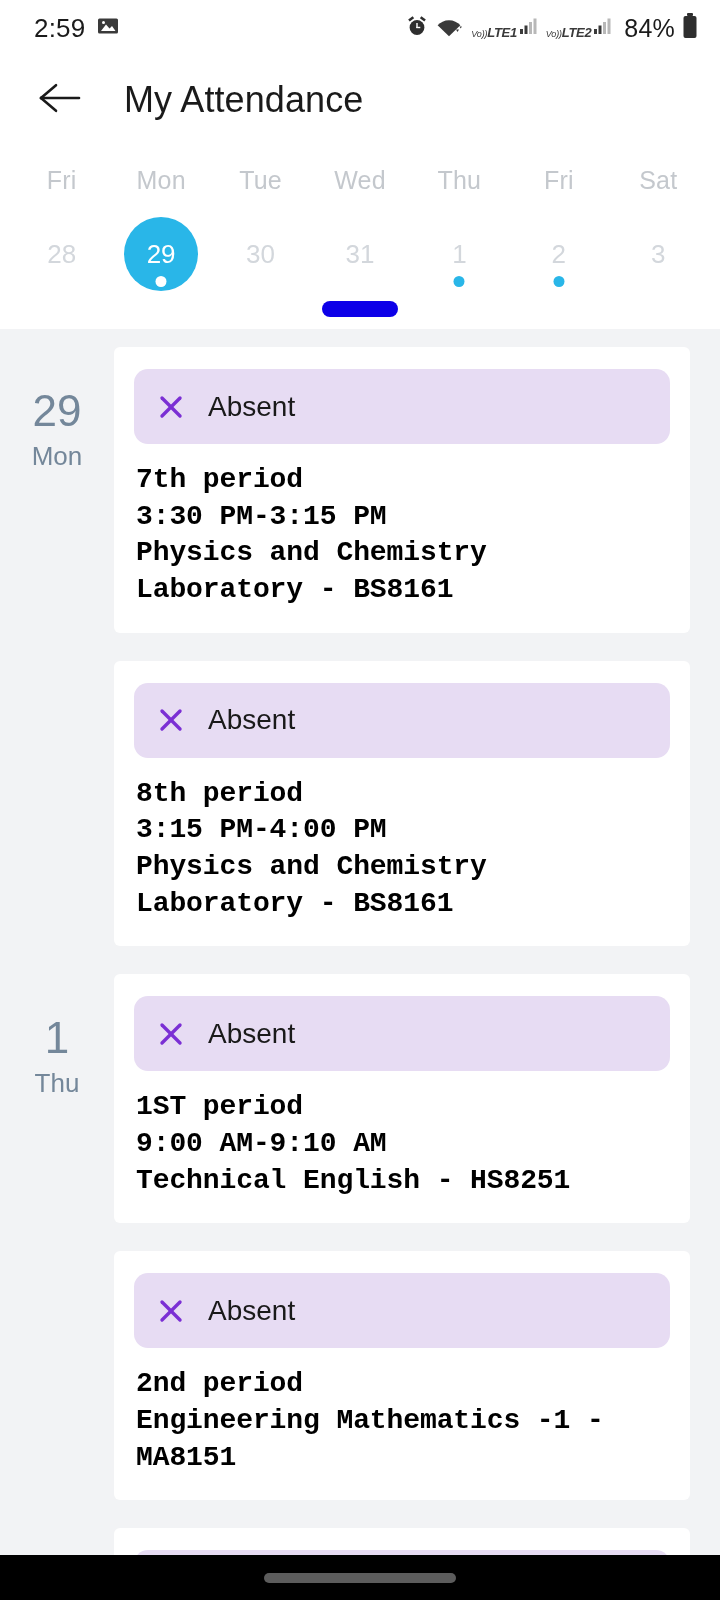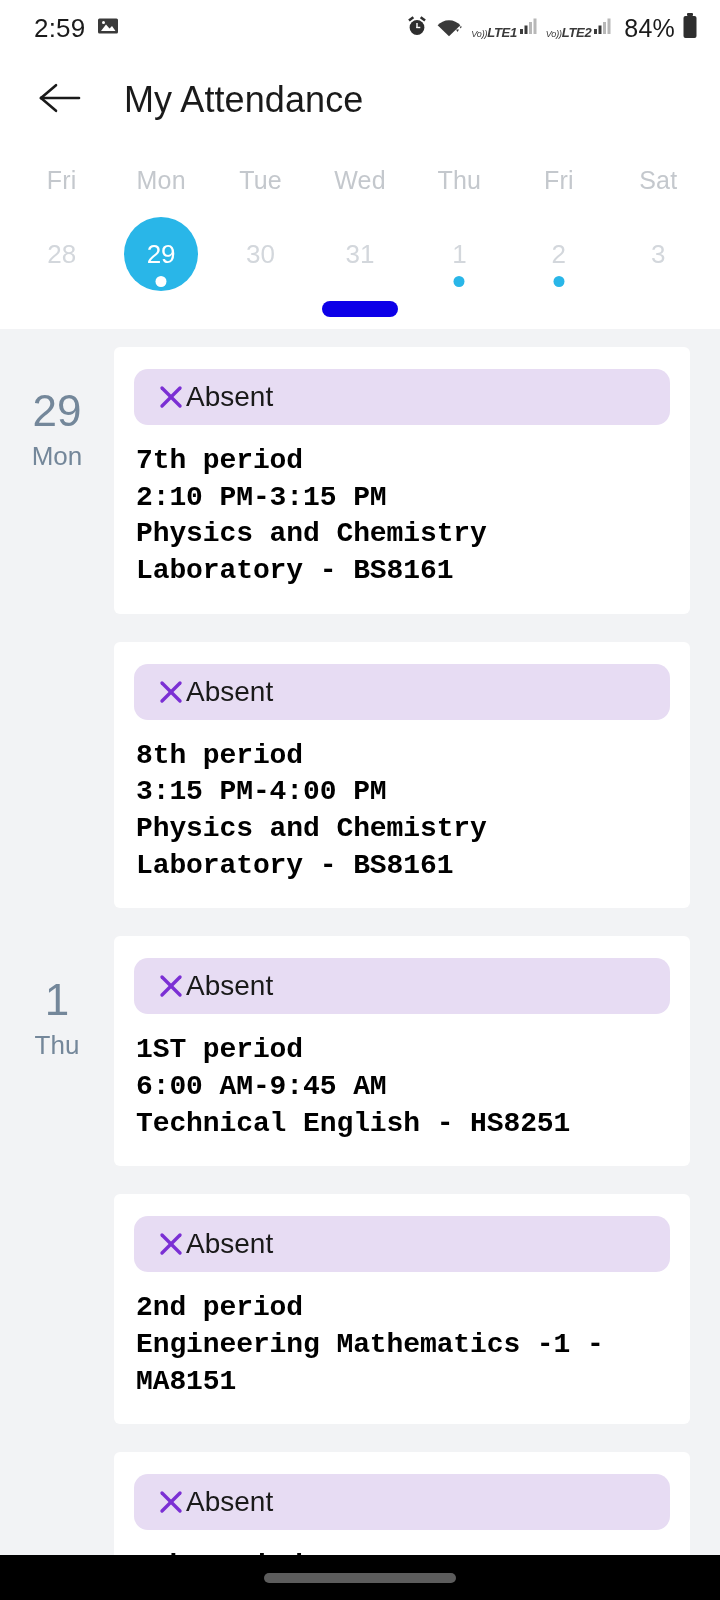--- a/index.html
+++ b/index.html
@@ -156,24 +156,25 @@
     flex:1;
     margin-right:30px;
     background:#ffffff;
     border-radius:6px;
     padding:22px 20px 24px 20px;
     margin-bottom:28px;
   }
   .badge {
     background:#e7dcf3;
     border-radius:14px;
-    height:56px;
+    height:75px;
     display:flex;
     align-items:center;
     padding-left:22px;
+    gap:22px;
     cursor:pointer;
   }
   .badge-icon { display:flex; align-items:center; }
   .badge-label {
     font-size:28px;
     color:#1a1a1a;
   }
   .card-lines { padding-left:2px; margin-top:18px;font-family:Liberation Mono, monospace; }
   .card-line {
     font-size:28px;
@@ -370,21 +371,21 @@
             <span class="badge-icon">
               <svg width="30" height="30" viewBox="0 0 30 30">
                 <path d="M6 6 L24 24" stroke="#7b2fd4" stroke-width="3.4" stroke-linecap="round"></path>
                 <path d="M24 6 L6 24" stroke="#7b2fd4" stroke-width="3.4" stroke-linecap="round"></path>
               </svg>
             </span>
             <span class="badge-label">Absent</span>
           </div>
           <div class="card-lines">
             <div class="card-line">7th period</div>
-            <div class="card-line">2:10 PM-3:15 PM</div>
+            <div class="card-line">3:30 PM-3:15 PM</div>
             <div class="card-line">Physics and Chemistry Laboratory - BS8161</div>
           </div>
         </div>
       </div>
       <div class="entry-row">
         <div class="date-col empty">
           <div class="date-num"></div>
           <div class="date-dow"></div>
         </div>
         <div class="card">
@@ -414,21 +415,21 @@
             <span class="badge-icon">
               <svg width="30" height="30" viewBox="0 0 30 30">
                 <path d="M6 6 L24 24" stroke="#7b2fd4" stroke-width="3.4" stroke-linecap="round"></path>
                 <path d="M24 6 L6 24" stroke="#7b2fd4" stroke-width="3.4" stroke-linecap="round"></path>
               </svg>
             </span>
             <span class="badge-label">Absent</span>
           </div>
           <div class="card-lines">
             <div class="card-line">1ST period</div>
-            <div class="card-line">6:00 AM-9:45 AM</div>
+            <div class="card-line">9:00 AM-9:10 AM</div>
             <div class="card-line">Technical English - HS8251</div>
           </div>
         </div>
       </div>
       <div class="entry-row">
         <div class="date-col empty">
           <div class="date-num"></div>
           <div class="date-dow"></div>
         </div>
         <div class="card">

